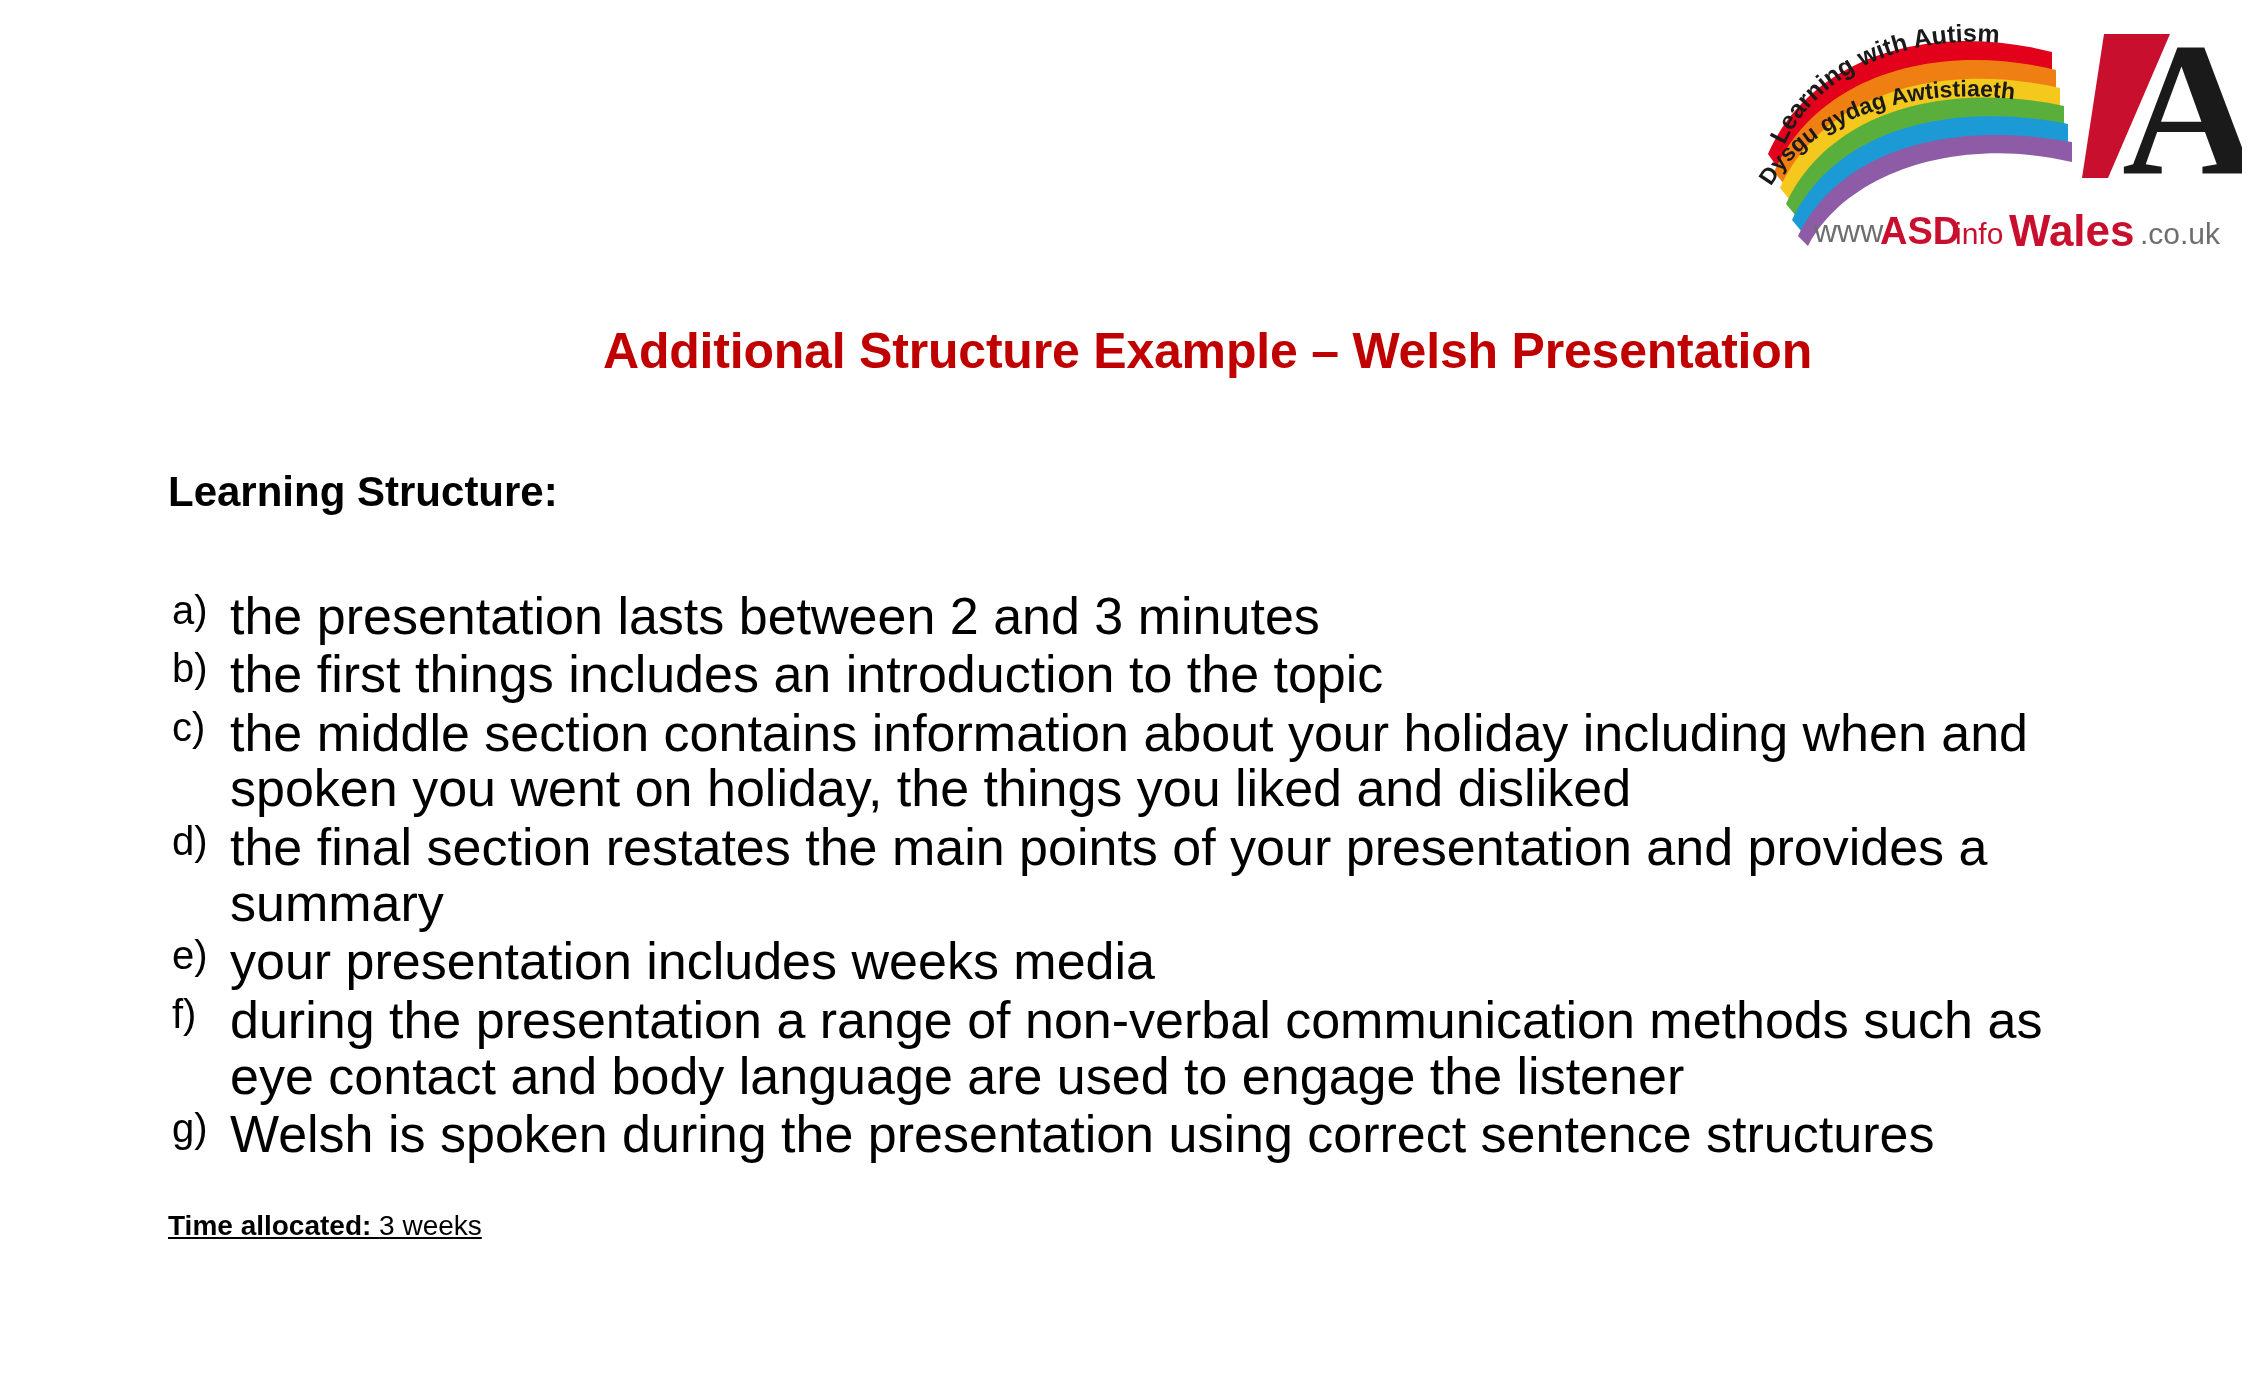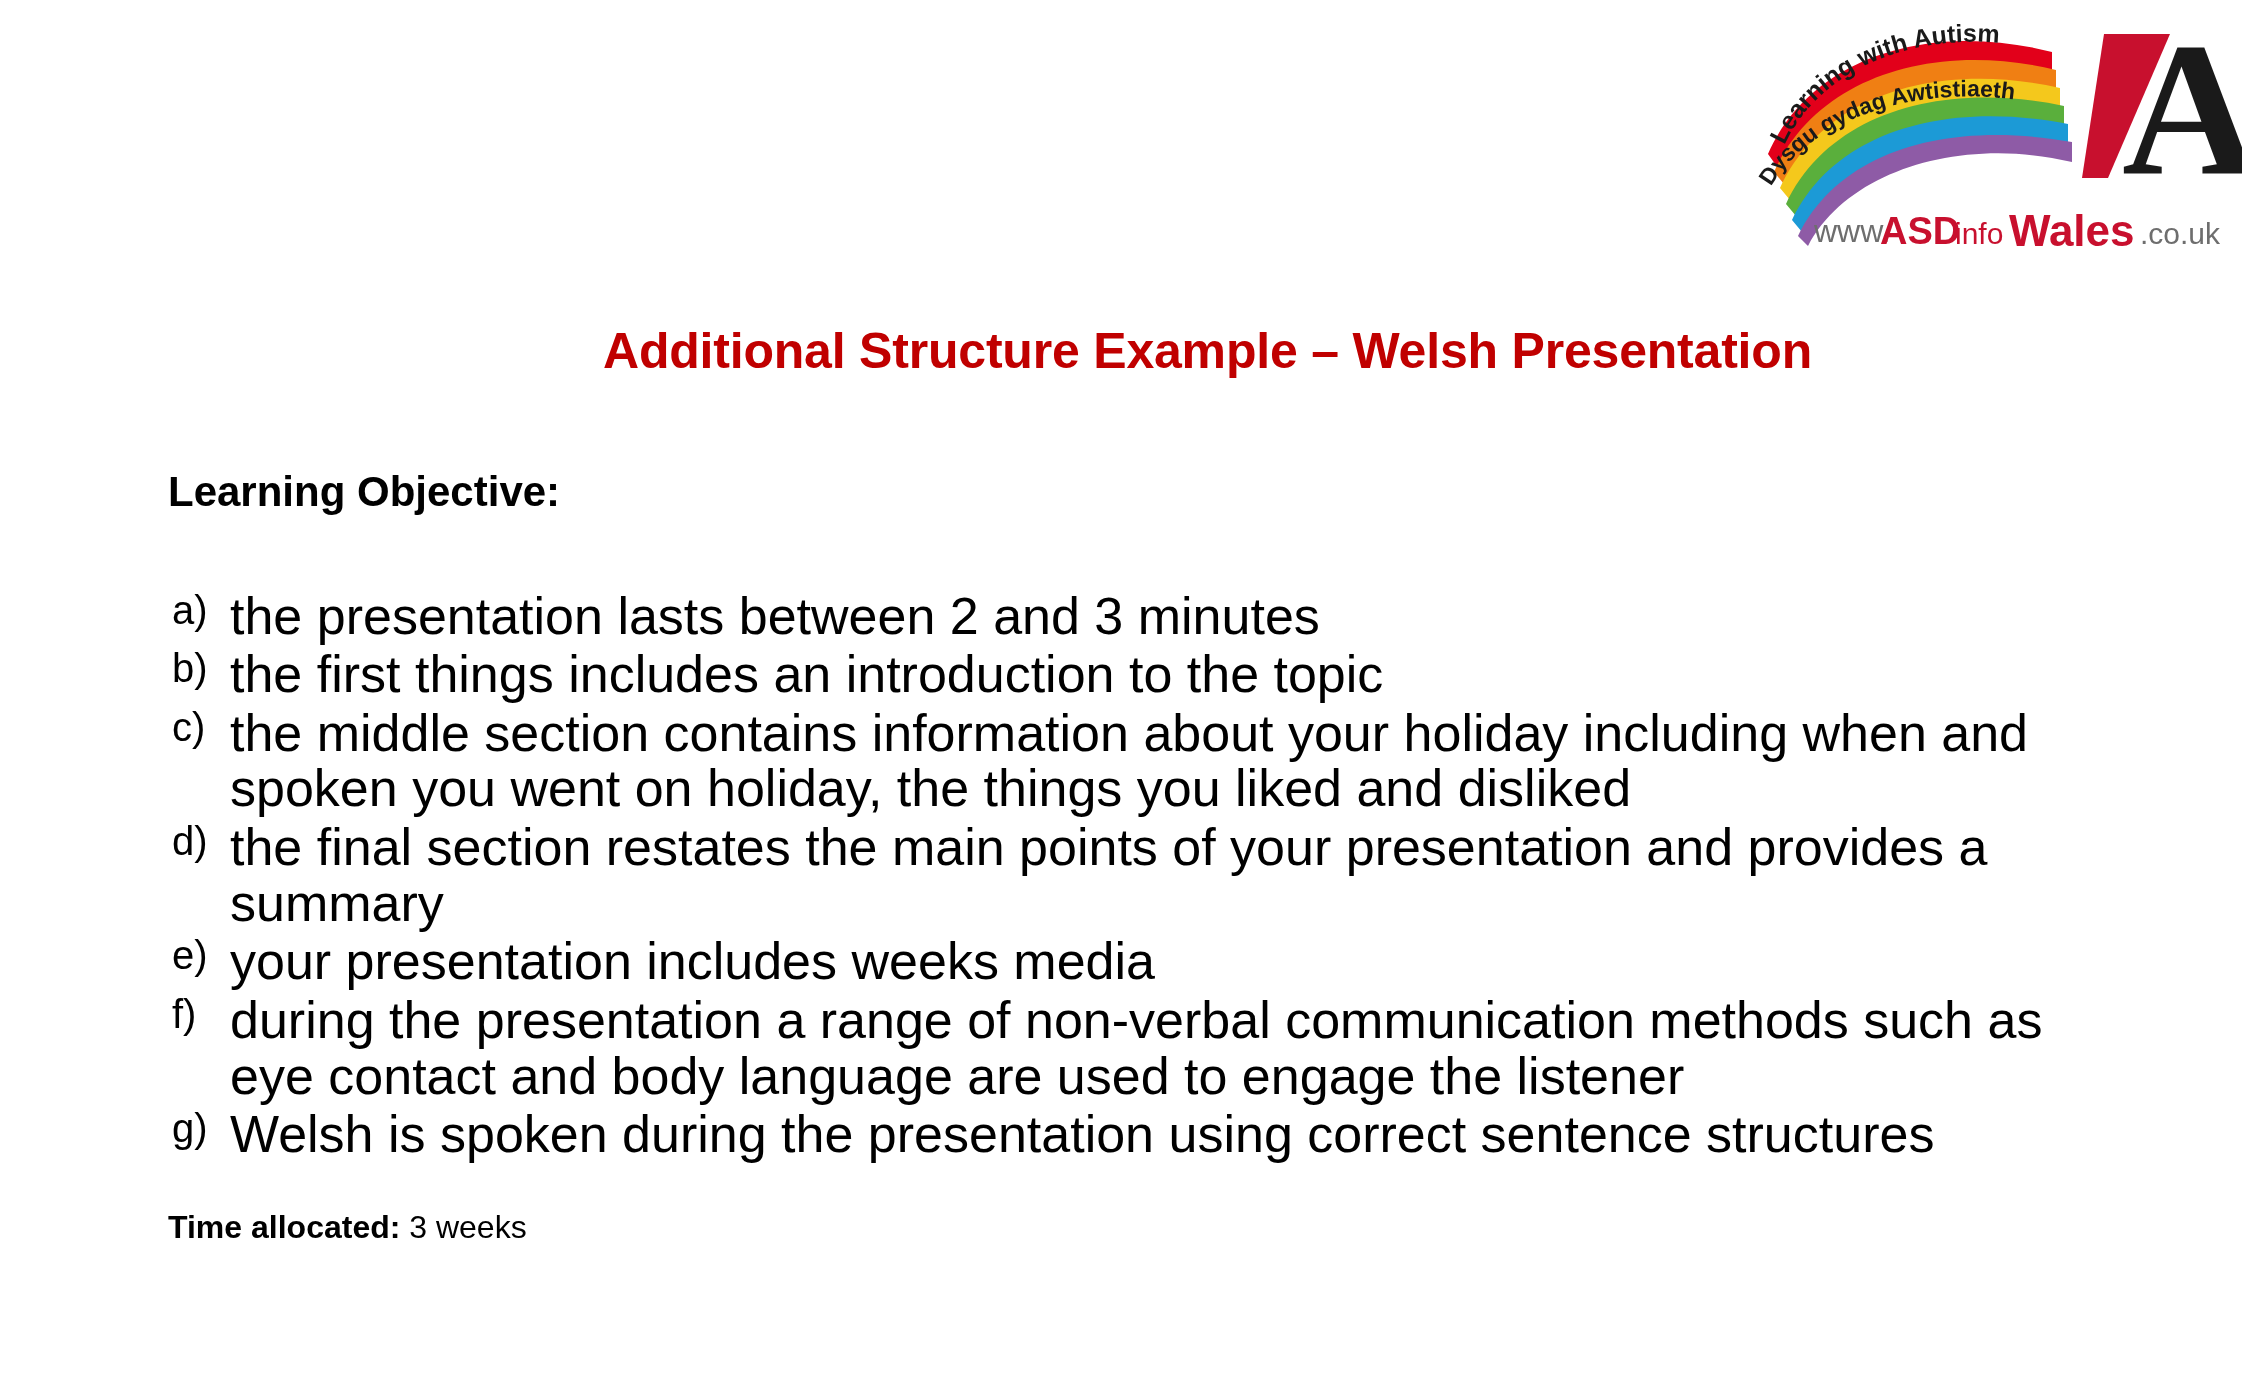--- a/index.html
+++ b/index.html
@@ -94,21 +94,22 @@
     font-size: 40px;
   }
   .crit-text {
     flex: 1 1 auto;
     font-size: 52px;
     line-height: 1.07;
   }
 
   .time-line {
     margin-top: 48px;
-    font-size: 32px;
+    font-size: 28px;
+    text-decoration: underline;
   }
   .time-label {
     font-weight: bold;
   }
 </style>
 </head>
 <body>
 
 <div class="slide">
 
@@ -153,21 +154,21 @@
         <text x="257" y="240" font-family="Liberation Sans, sans-serif" font-size="44" font-weight="bold" fill="#C8102E">Wales</text>
         <text x="388" y="238" font-family="Liberation Sans, sans-serif" font-size="30" fill="#6E6E6E">.co.uk</text>
       </g>
     </svg>
   </div>
 
   <div class="title">Additional Structure Example – Welsh Presentation</div>
 
   <div class="content">
 
-    <div class="heading">Learning Objective:</div>
+    <div class="heading">Learning Structure:</div>
 
     <div class="gap-lg"></div>
 
 
     <ul class="crit-list">
       <li class="crit-item">
         <span class="crit-marker">a)</span>
         <span class="crit-text">the presentation lasts between 2 and 3 minutes</span>
       </li>
       <li class="crit-item">

